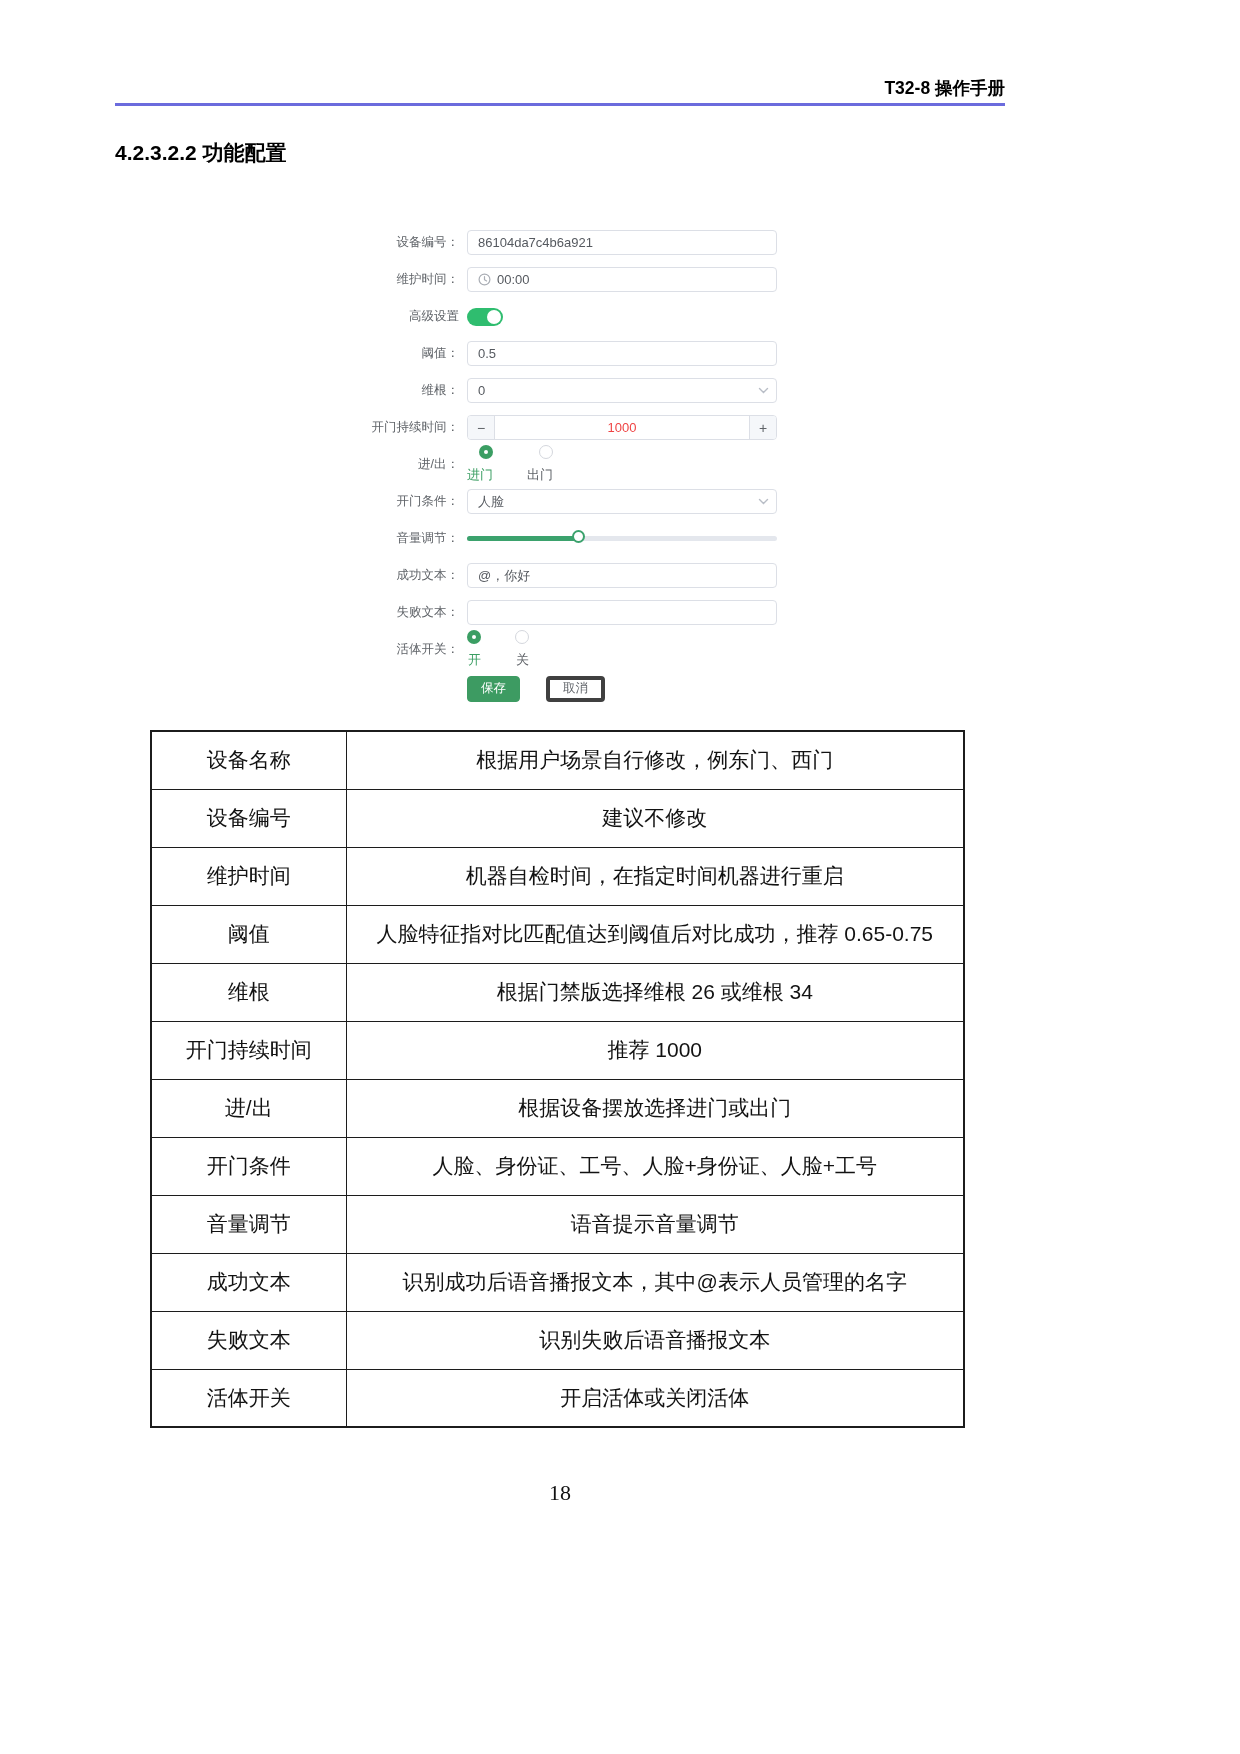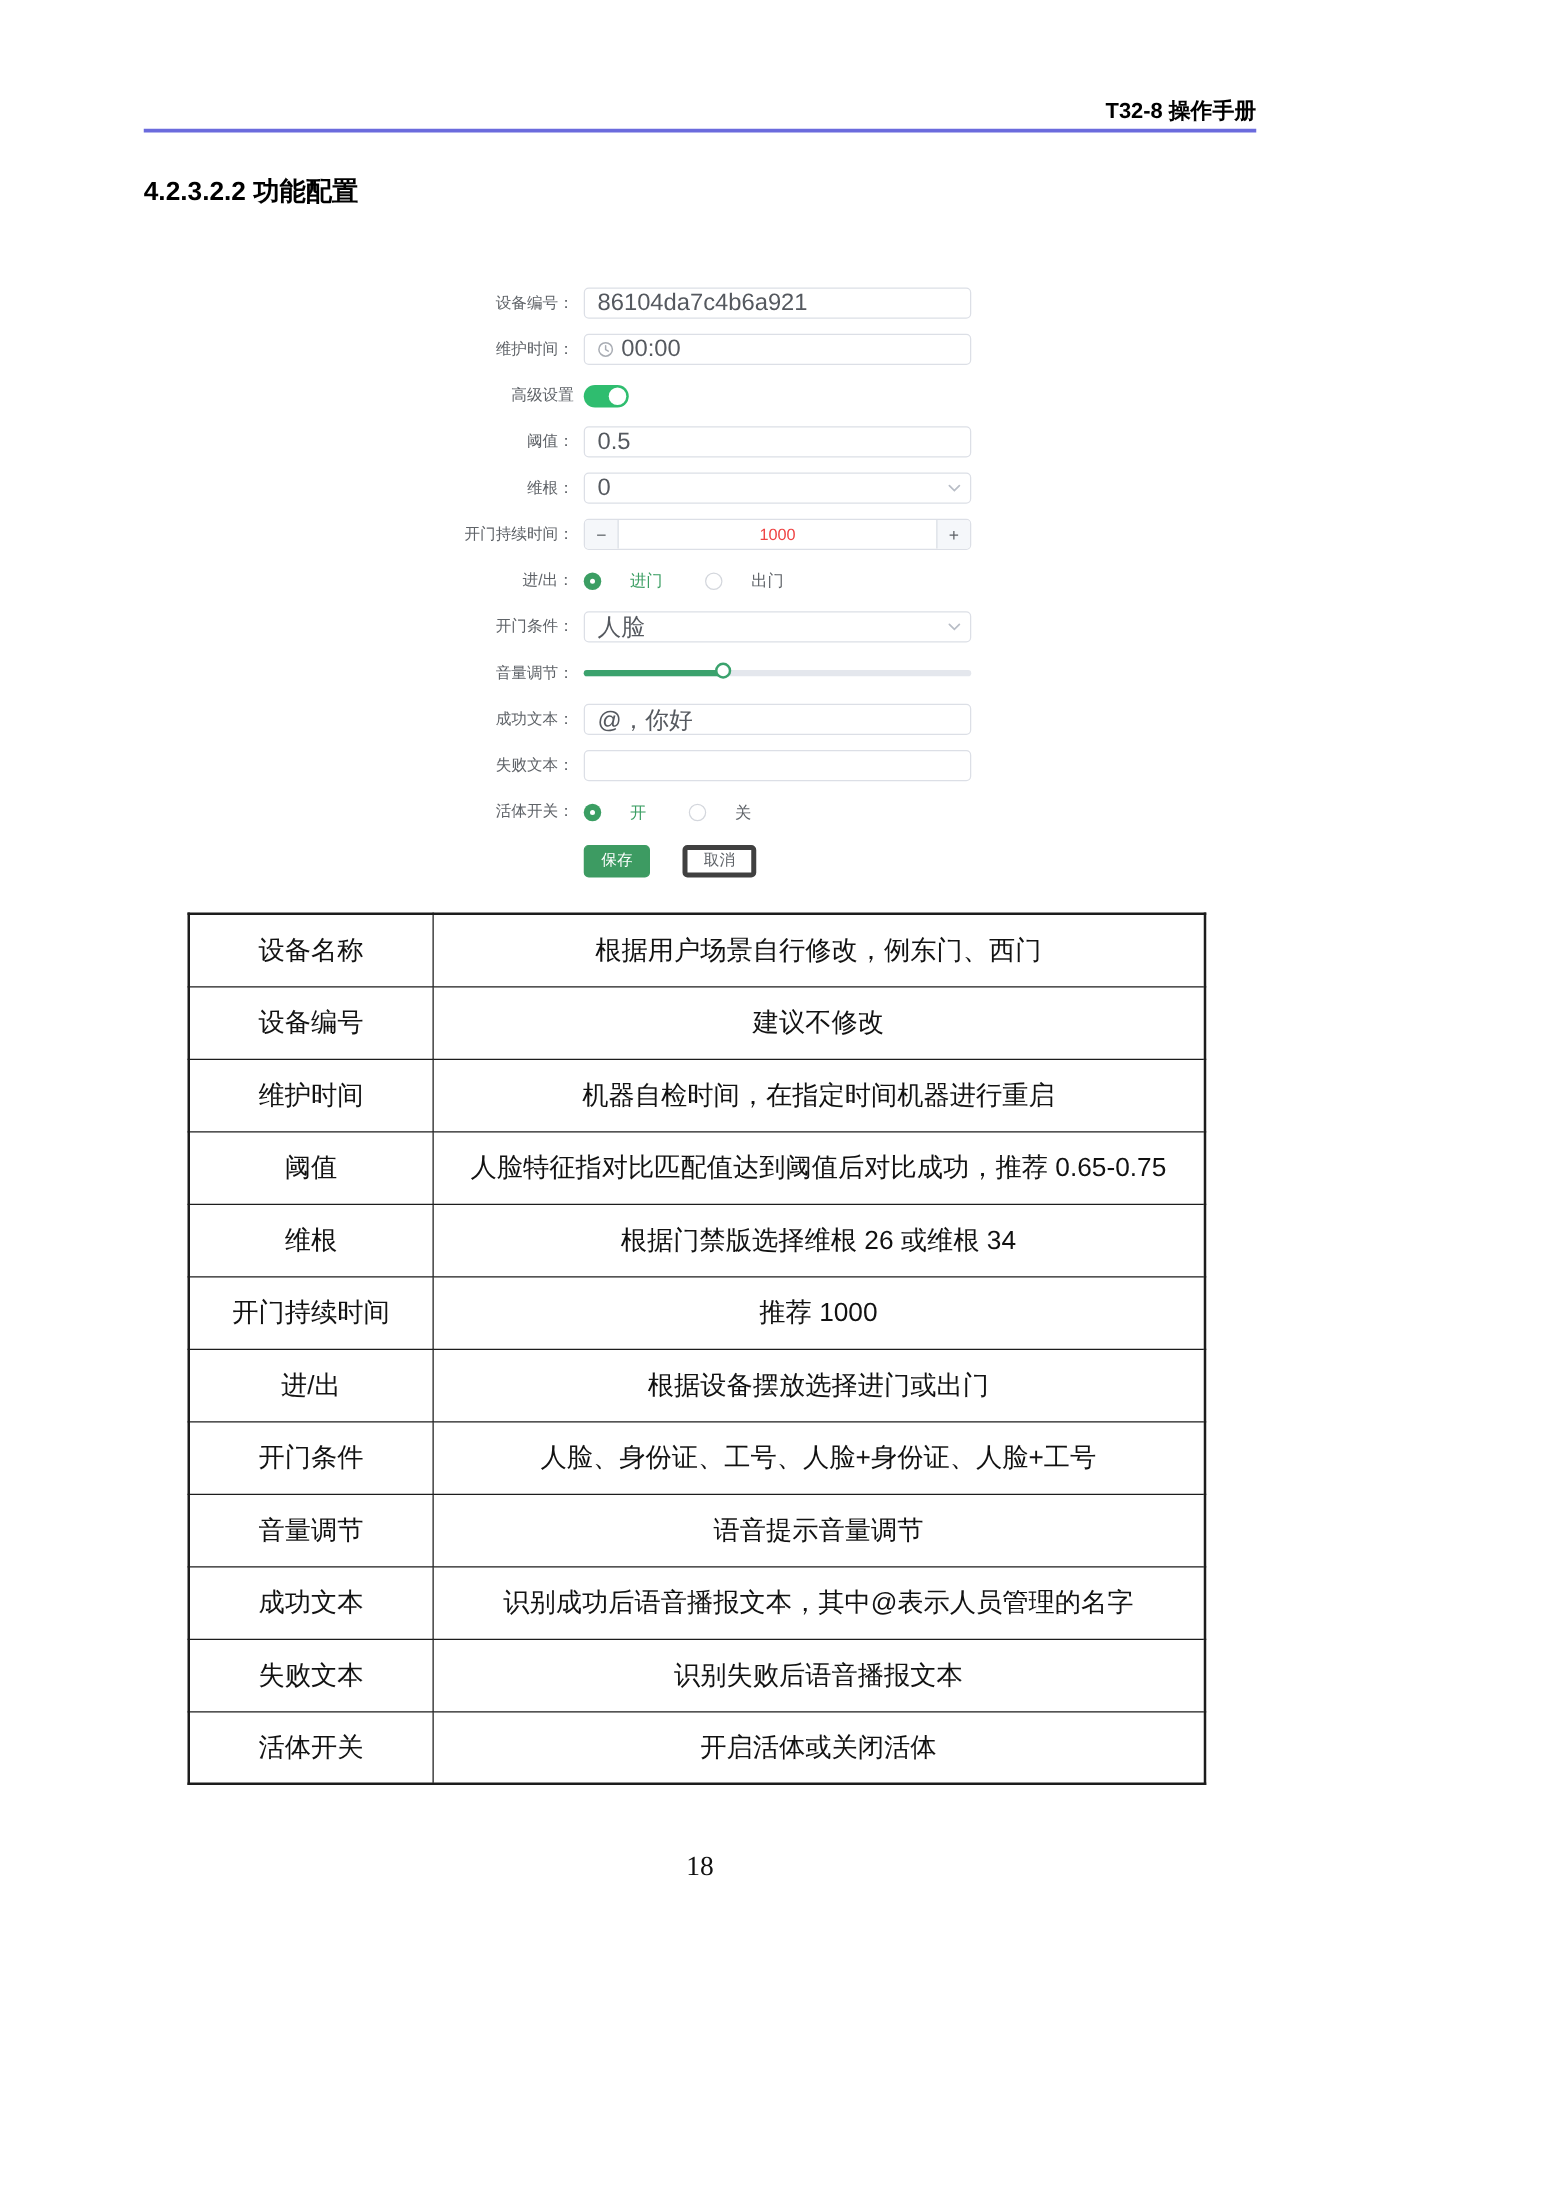--- a/index.html
+++ b/index.html
@@ -25,21 +25,21 @@
   .form { position:absolute; left:352px; top:230px; width:413px;margin-left:12px; }
   .form-row { display:flex; align-items:center; height:25px; margin-bottom:12px; }
   .form-label {
     width:103px; padding-right:8px; text-align:right; flex:none;
     font-size:12.5px; color:#5f6368; line-height:25px; white-space:nowrap;
   }
   .form-control { width:310px; flex:none; position:relative; }
   .text-input {
     width:310px; height:25px; border:1px solid #dcdfe6; border-radius:4px;
     background:#fff; display:flex; align-items:center; padding:0 10px;
-    font-size:19px; color:#55595f;
+    font-size:13px; color:#55595f;
   }
   .text-input .icon-clock { margin-right:6px; display:inline-flex; }
   .select-box { position:relative; }
   .chevron { position:absolute; right:8px; top:8px; }
   
   .toggle {
     width:36px; height:18px; border-radius:9px; background:#2fbd6f; position:relative;
   }
   .toggle .knob {
     position:absolute; right:2px; top:2px; width:14px; height:14px;
@@ -53,21 +53,21 @@
   .step-btn {
     width:27px; flex:none; background:#f5f7fa; color:#5f6368;
     display:flex; align-items:center; justify-content:center; font-size:14px;
   }
   .step-btn.minus { border-right:1px solid #dcdfe6; }
   .step-btn.plus  { border-left:1px solid #dcdfe6; }
   .step-value { flex:1; display:flex; align-items:center; justify-content:center;
     font-size:13px; color:#ef4444; }
   
   .radio-group { display:flex; align-items:center; gap:34px; height:25px; }
-  .radio-item { display:flex; align-items:center; gap:23px; }
+  .radio-item { display:flex; align-items:flex-end; gap:7px;flex-direction:column; }
   .radio-dot { width:14px; height:14px; border-radius:50%; position:relative; flex:none; }
   .radio-dot.checked { background:#3b9e63; }
   .radio-dot.checked::after {
     content:""; position:absolute; left:5px; top:5px; width:4px; height:4px;
     border-radius:50%; background:#fff;
   }
   .radio-dot.unchecked { background:#fff; border:1px solid #d4d7dd; }
   .radio-label { font-size:13px; }
   .radio-label.checked { color:#3b9e63; }
   .radio-label.unchecked { color:#5f6368; }

